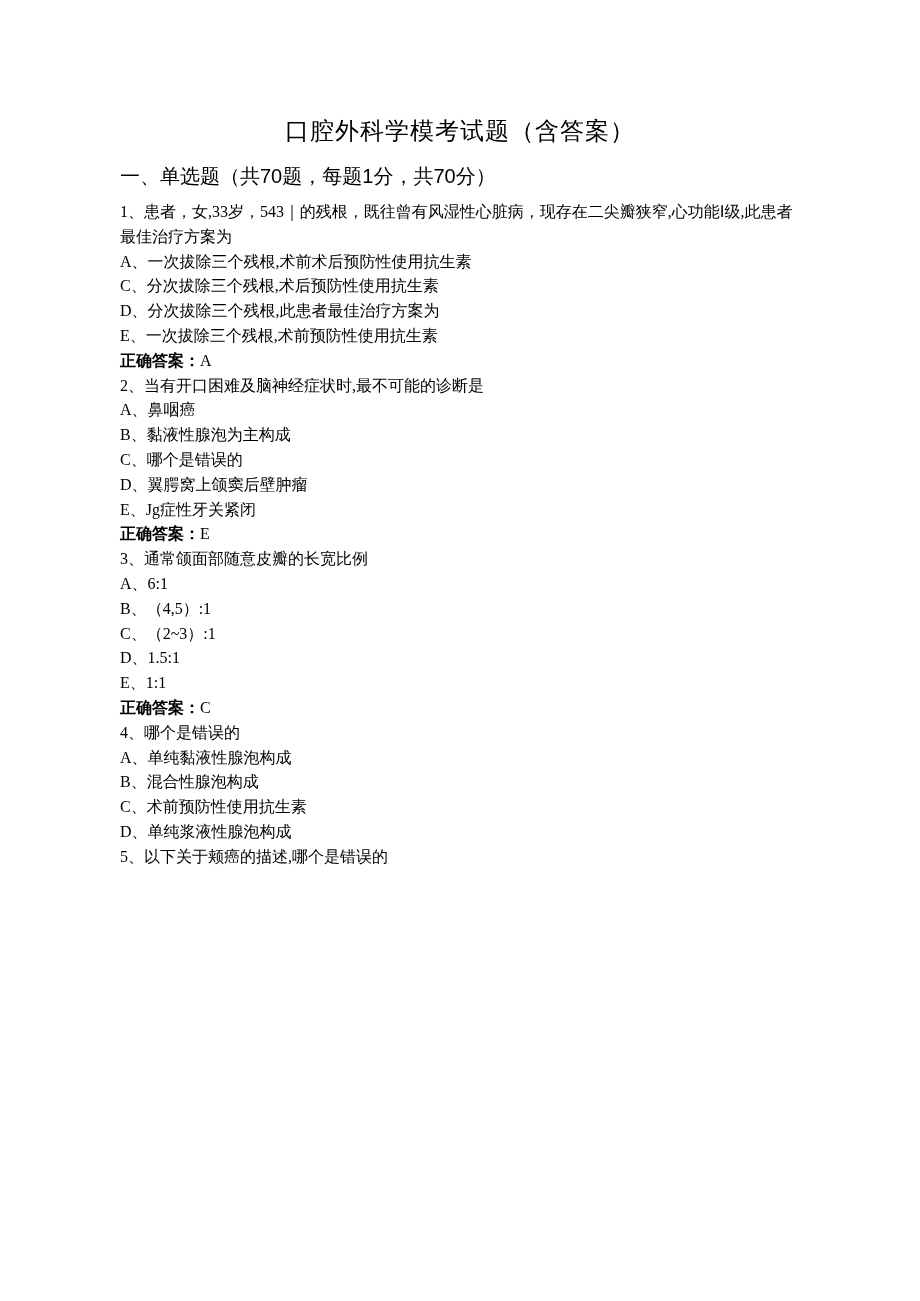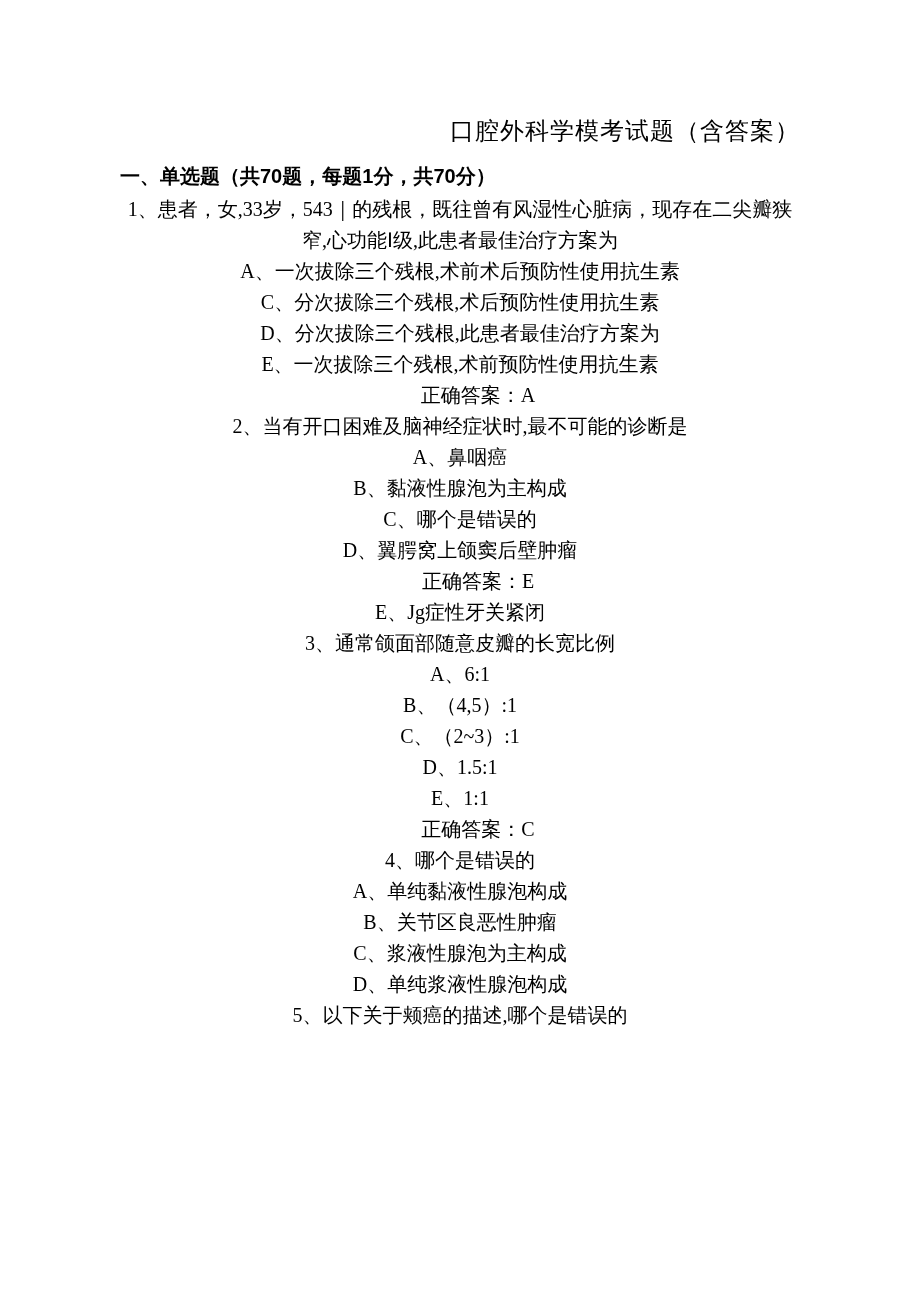--- a/index.html
+++ b/index.html
@@ -8,45 +8,42 @@
     width: 920px;
     height: 1301px;
     font-family: "SimSun", "宋体", serif;
     color: #000000;
     position: relative;
   }
   .page {
     padding: 115px 120px 0 120px;
   }
   .title {
-    text-align: right;
+    text-align: center;
     font-size: 24px;
     font-family: "SimSun", "宋体", serif;
     margin-bottom: 14px;
     letter-spacing: 1px;
   }
   .section-header {
     font-size: 20px;
     font-family: "SimHei", "黑体", sans-serif;
     line-height: 1.55;
-    margin-bottom: 2px;
-    font-weight: bold;
+    margin-bottom: 8px;
   }
   .line {
-    font-size: 20px;
+    font-size: 16px;
     font-family: "SimSun", "宋体", serif;
     line-height: 1.55;
     margin-bottom: 0px;
     white-space: pre-wrap;
-    text-align: center;
   }
   .answer-label {
     font-family: "SimHei", "黑体", sans-serif;
-    font-weight: normal;
-    margin-left: 36px;
+    font-weight: bold;
   }
 </style>
 </head>
 <body>
 
 <div class="page">
 
   <div class="title">口腔外科学模考试题（含答案）</div>
 
   <div class="section-header">
@@ -58,32 +55,32 @@
   <div class="line">C、<span>分次拔除三个残根,术后预防性使用抗生素</span></div>
   <div class="line">D、<span>分次拔除三个残根,此患者最佳治疗方案为</span></div>
   <div class="line">E、<span>一次拔除三个残根,术前预防性使用抗生素</span></div>
   <div class="line"><span class="answer-label">正确答案：</span><span>A</span></div>
 
   <div class="line"><span>2</span>、<span>当有开口困难及脑神经症状时,最不可能的诊断是</span></div>
   <div class="line">A、<span>鼻咽癌</span></div>
   <div class="line">B、<span>黏液性腺泡为主构成</span></div>
   <div class="line">C、<span>哪个是错误的</span></div>
   <div class="line">D、<span>翼腭窝上颌窦后壁肿瘤</span></div>
+  <div class="line">E、<span>Jg症性牙关紧闭</span></div>
   <div class="line"><span class="answer-label">正确答案：</span><span>E</span></div>
-  <div class="line">E、<span>Jg症性牙关紧闭</span></div>
 
   <div class="line"><span>3</span>、<span>通常颌面部随意皮瓣的长宽比例</span></div>
   <div class="line">A、<span>6:1</span></div>
   <div class="line">B、<span>（4,5）:1</span></div>
   <div class="line">C、<span>（2~3）:1</span></div>
   <div class="line">D、<span>1.5:1</span></div>
   <div class="line">E、<span>1:1</span></div>
   <div class="line"><span class="answer-label">正确答案：</span><span>C</span></div>
 
   <div class="line"><span>4</span>、<span>哪个是错误的</span></div>
   <div class="line">A、<span>单纯黏液性腺泡构成</span></div>
-  <div class="line">B、<span>关节区良恶性肿瘤</span></div>
-  <div class="line">C、<span>浆液性腺泡为主构成</span></div>
+  <div class="line">B、<span>混合性腺泡构成</span></div>
+  <div class="line">C、<span>术前预防性使用抗生素</span></div>
   <div class="line">D、<span>单纯浆液性腺泡构成</span></div>
 
   <div class="line"><span>5</span>、<span>以下关于颊癌的描述,哪个是错误的</span></div>
 
 </div>
 
 </body></html>

